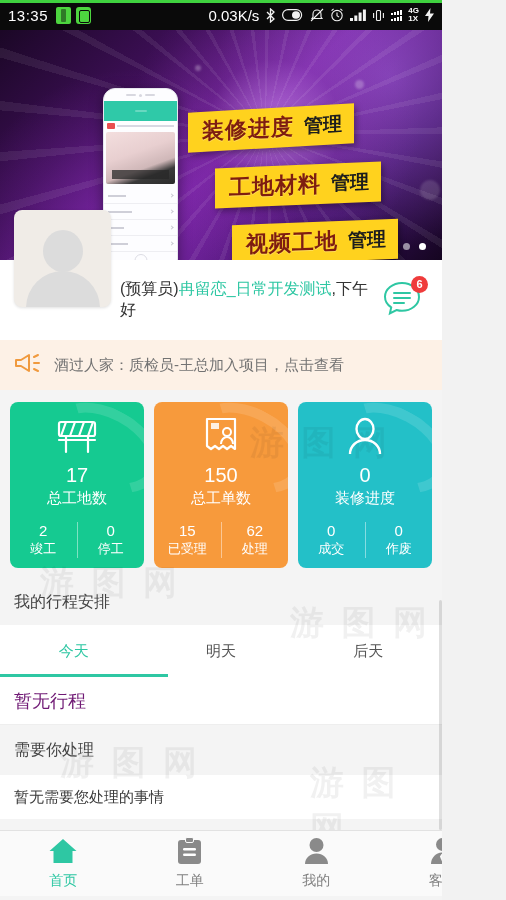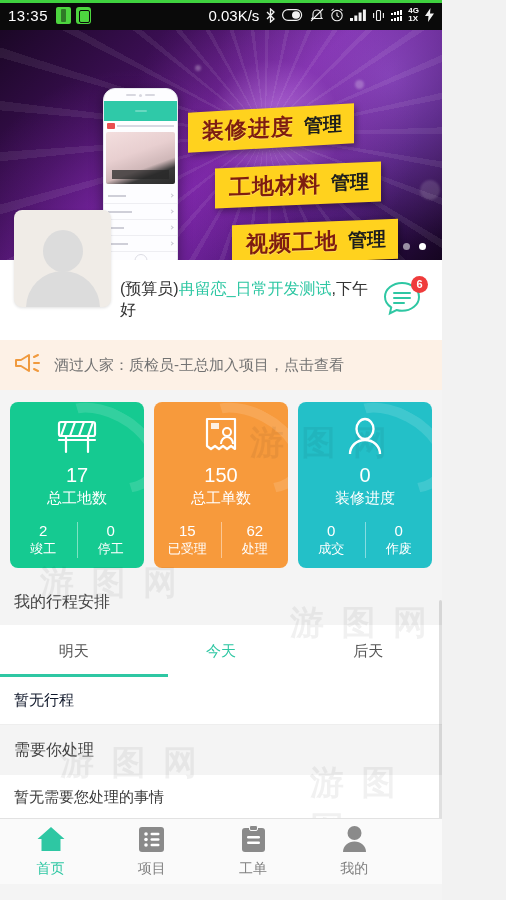--- a/index.html
+++ b/index.html
@@ -123,26 +123,26 @@
   .c-green { background:#15ca91; }
   .c-orange { background:#f79a3c; }
   .c-cyan { background:#23c0c8; }
 
   
   .sec-title { background:#f4f4f4; padding:14px 14px 12px; font-size:16px; color:#444; }
   .tabs { background:#fff; display:flex; height:52px; position:relative; }
   .tab { flex:1; display:flex; align-items:center; justify-content:center; font-size:15px; color:#555; }
   .tab.active { color:#2ec7a3; }
   .tab-underline { position:absolute; bottom:0; left:0; width:168px; height:3px; background:#2ec7a3;}
-  .row-empty { background:#fff; height:48px; display:flex; align-items:center; padding:0 14px; font-size:15px; color:#0f172a; border-bottom:1px solid #eee;}
+  .row-empty { background:#fff; height:48px; display:flex; align-items:center; padding:0 14px; font-size:18px; color:#701a75; border-bottom:1px solid #eee;}
   .sec-title2 { background:#f4f4f4; padding:15px 14px 14px; font-size:16px; color:#444;}
   .row-empty2 { background:#fff; height:44px; display:flex; align-items:center; padding:0 14px; font-size:15px; color:#3a3a3a;}
 
   
-  .tabbar { position:absolute; left:0; bottom:16px; width:506px; height:66px; background:#fafafa;
+  .tabbar { position:absolute; left:0; bottom:4px; width:506px; height:66px; background:#fafafa;
     border-top:1px solid #e2e2e2; display:flex; }
   .nav { flex:1; display:flex; flex-direction:column; align-items:center; justify-content:center; gap:3px; }
   .nav .nl { font-size:14px; color:#808080; }
   .nav.active .nl { color:#2ec7a3; }
 
   
   .wm { position:absolute; pointer-events:none; opacity:.055; color:#111; font-size:34px; font-weight:bold; letter-spacing:4px;}
   .wm.w1 { left:250px; top:420px; }
   .wm.w2 { left:40px;  top:560px; }
   .wm.w3 { left:290px; top:600px; }
@@ -386,22 +386,22 @@
           <div class="n">0</div>
           <div class="t">作废</div>
         </div>
       </div>
     </div>
   </div>
 
   <div class="sec-title">我的行程安排</div>
 
   <div class="tabs">
+    <div class="tab active">今天</div>
     <div class="tab">明天</div>
-    <div class="tab active">今天</div>
     <div class="tab">后天</div>
     <div class="tab-underline"></div>
   </div>
 
   <div class="row-empty">暂无行程</div>
 
   <div class="sec-title2">需要你处理</div>
   <div class="row-empty2">暂无需要您处理的事情</div>
 
   <span class="wm w1">游 图 网</span>
@@ -412,34 +412,20 @@
   <span class="scroll-ind"></span>
 
   <div class="tabbar">
     <div class="nav active">
       <span>
         <svg width="30" height="28" viewBox="0 0 30 28">
             <path d="M15 2L1.5 14h4v12h19V14h4L15 2z" fill="#2ec7a3"></path>
           </svg>
       </span>
       <span class="nl">首页</span>
-    </div>
-    <div class="nav">
-      <span>
-        <svg width="27" height="27" viewBox="0 0 27 27">
-            <rect x="1" y="1" width="25" height="25" rx="3" fill="#8a8a8a"></rect>
-            <circle cx="8" cy="8" r="1.8" fill="#fff"></circle>
-            <circle cx="8" cy="13.5" r="1.8" fill="#fff"></circle>
-            <circle cx="8" cy="19" r="1.8" fill="#fff"></circle>
-            <rect x="12.5" y="6.8" width="9" height="2.4" rx="1.2" fill="#fff"></rect>
-            <rect x="12.5" y="12.3" width="9" height="2.4" rx="1.2" fill="#fff"></rect>
-            <rect x="12.5" y="17.8" width="9" height="2.4" rx="1.2" fill="#fff"></rect>
-          </svg>
-      </span>
-      <span class="nl">项目</span>
     </div>
     <div class="nav">
       <span>
         <svg width="25" height="28" viewBox="0 0 25 28">
             <rect x="1" y="3" width="23" height="24" rx="3" fill="#8a8a8a"></rect>
             <rect x="8.5" y="0.5" width="8" height="5" rx="1.5" fill="#8a8a8a" stroke="#fafafa" stroke-width="1"></rect>
             <rect x="6" y="11" width="13" height="2.4" rx="1.2" fill="#fff"></rect>
             <rect x="6" y="16.5" width="13" height="2.4" rx="1.2" fill="#fff"></rect>
           </svg>
       </span>

